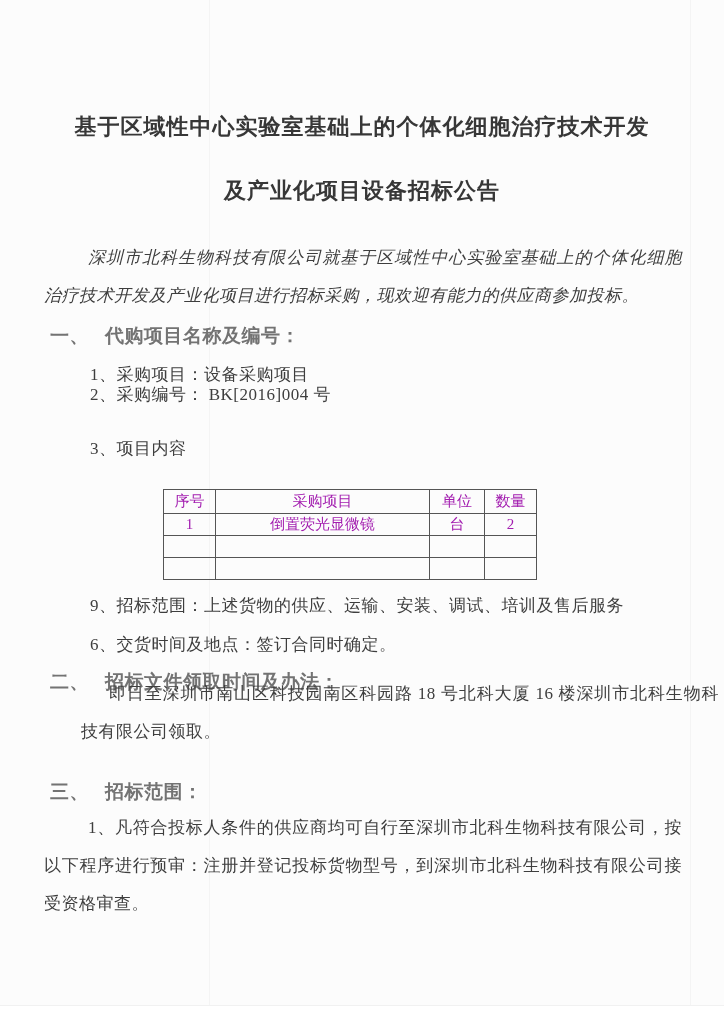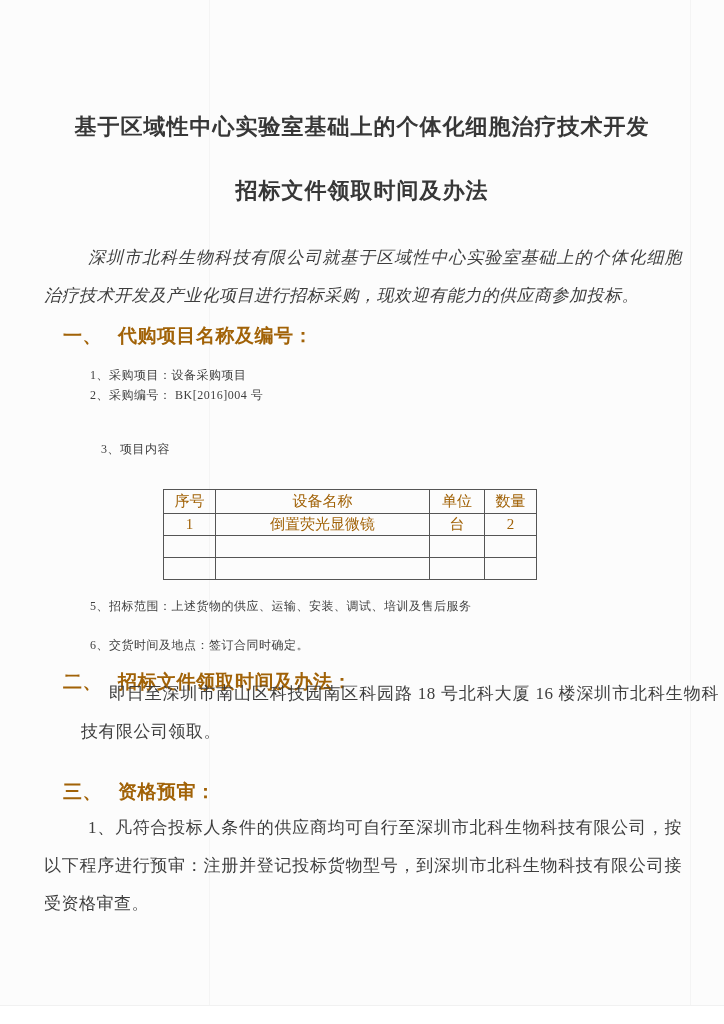--- a/index.html
+++ b/index.html
@@ -50,48 +50,47 @@
   .intro { top: 239px; text-indent: 44px; font-style: italic; }
   .addr  { top: 675px; text-indent: 28px; margin-left: 37px; }
   .p3    { top: 809px; text-indent: 44px; }
   .sec-heading {
     position: absolute;
     left: 50px;
     font-size: 19px;
     font-weight: 700;
     line-height: 22px;
     letter-spacing: 0.5px;
-    color: #a16207;
+    color: #737373;
     white-space: nowrap;
-    margin-left: 13px;
   }
   .sec-heading .sec-label { margin-right: 16px; }
   .s1 { top: 325px; }
   .s2 { top: 671px; text-align: center; }
   .s3 { top: 781px; }
   .item {
     position: absolute;
     left: 90px;
-    font-size: 12px;
+    font-size: 17px;
     letter-spacing: 0.5px;
     line-height: 22px;
     white-space: nowrap;
   }
   .i1 { top: 364px; }
   .i2 { top: 384px; }
-  .i3 { top: 438px; margin-left: 11px; }
+  .i3 { top: 438px; }
   .i4 { top: 595px; }
   .i5 { top: 634px; }
   table.equip {
     position: absolute;
     top: 489px;
     left: 163px;
     border-collapse: collapse;
     font-size: 15px;
-    color: #a16207;
+    color: #a21caf;
     table-layout: fixed;
   }
   table.equip th, table.equip td {
     border: 1px solid #555555;
     padding: 0;
     text-align: center;
     font-weight: 400;
     overflow: hidden;
     white-space: nowrap;
   }
@@ -105,21 +104,21 @@
 </style>
 </head>
 <body>
 
 <div class="page">
 
   <div class="scan-line" style="left:209px;"></div>
   <div class="scan-line" style="left:690px;"></div>
 
   <div class="doc-title line1">基于区域性中心实验室基础上的个体化细胞治疗技术开发</div>
-  <div class="doc-title line2">招标文件领取时间及办法</div>
+  <div class="doc-title line2">及产业化项目设备招标公告</div>
 
   <p class="para intro">深圳市北科生物科技有限公司就基于区域性中心实验室基础上的个体化细胞治疗技术开发及产业化项目进行招标采购，现欢迎有能力的供应商参加投标。</p>
 
   <div class="sec-heading s1">
     <span class="sec-label">一、</span><span class="sec-title">代购项目名称及编号：</span>
   </div>
 
   <div class="item i1">1、采购项目：设备采购项目</div>
   <div class="item i2">2、采购编号： BK[2016]004 号</div>
   <div class="item i3">3、项目内容</div>
@@ -127,21 +126,21 @@
   <table class="equip">
     <colgroup>
       <col class="cw1">
         <col class="cw2">
         <col class="cw3">
         <col class="cw4">
     </colgroup>
     <thead>
       <tr>
         <th>序号</th>
-        <th>设备名称</th>
+        <th>采购项目</th>
         <th>单位</th>
         <th>数量</th>
       </tr>
     </thead>
     <tbody>
       <tr>
         <td>1</td>
         <td class="name-cell">倒置荧光显微镜</td>
         <td>台</td>
         <td>2</td>
@@ -154,30 +153,30 @@
       </tr>
       <tr>
         <td></td>
         <td class="name-cell"></td>
         <td></td>
         <td></td>
       </tr>
     </tbody>
   </table>
 
-  <div class="item i4">5、招标范围：上述货物的供应、运输、安装、调试、培训及售后服务</div>
+  <div class="item i4">9、招标范围：上述货物的供应、运输、安装、调试、培训及售后服务</div>
   <div class="item i5">6、交货时间及地点：签订合同时确定。</div>
 
   <div class="sec-heading s2">
     <span class="sec-label">二、</span><span class="sec-title">招标文件领取时间及办法：</span>
   </div>
 
   <p class="para addr">即日至深圳市南山区科技园南区科园路 18 号北科大厦 16 楼深圳市北科生物科技有限公司领取。</p>
 
   <div class="sec-heading s3">
-    <span class="sec-label">三、</span><span class="sec-title">资格预审：</span>
+    <span class="sec-label">三、</span><span class="sec-title">招标范围：</span>
   </div>
 
   <p class="para p3">1、凡符合投标人条件的供应商均可自行至深圳市北科生物科技有限公司，按以下程序进行预审：注册并登记投标货物型号，到深圳市北科生物科技有限公司接受资格审查。</p>
 
   <div class="page-bottom-edge"></div>
 
 </div>
 
 </body></html>

